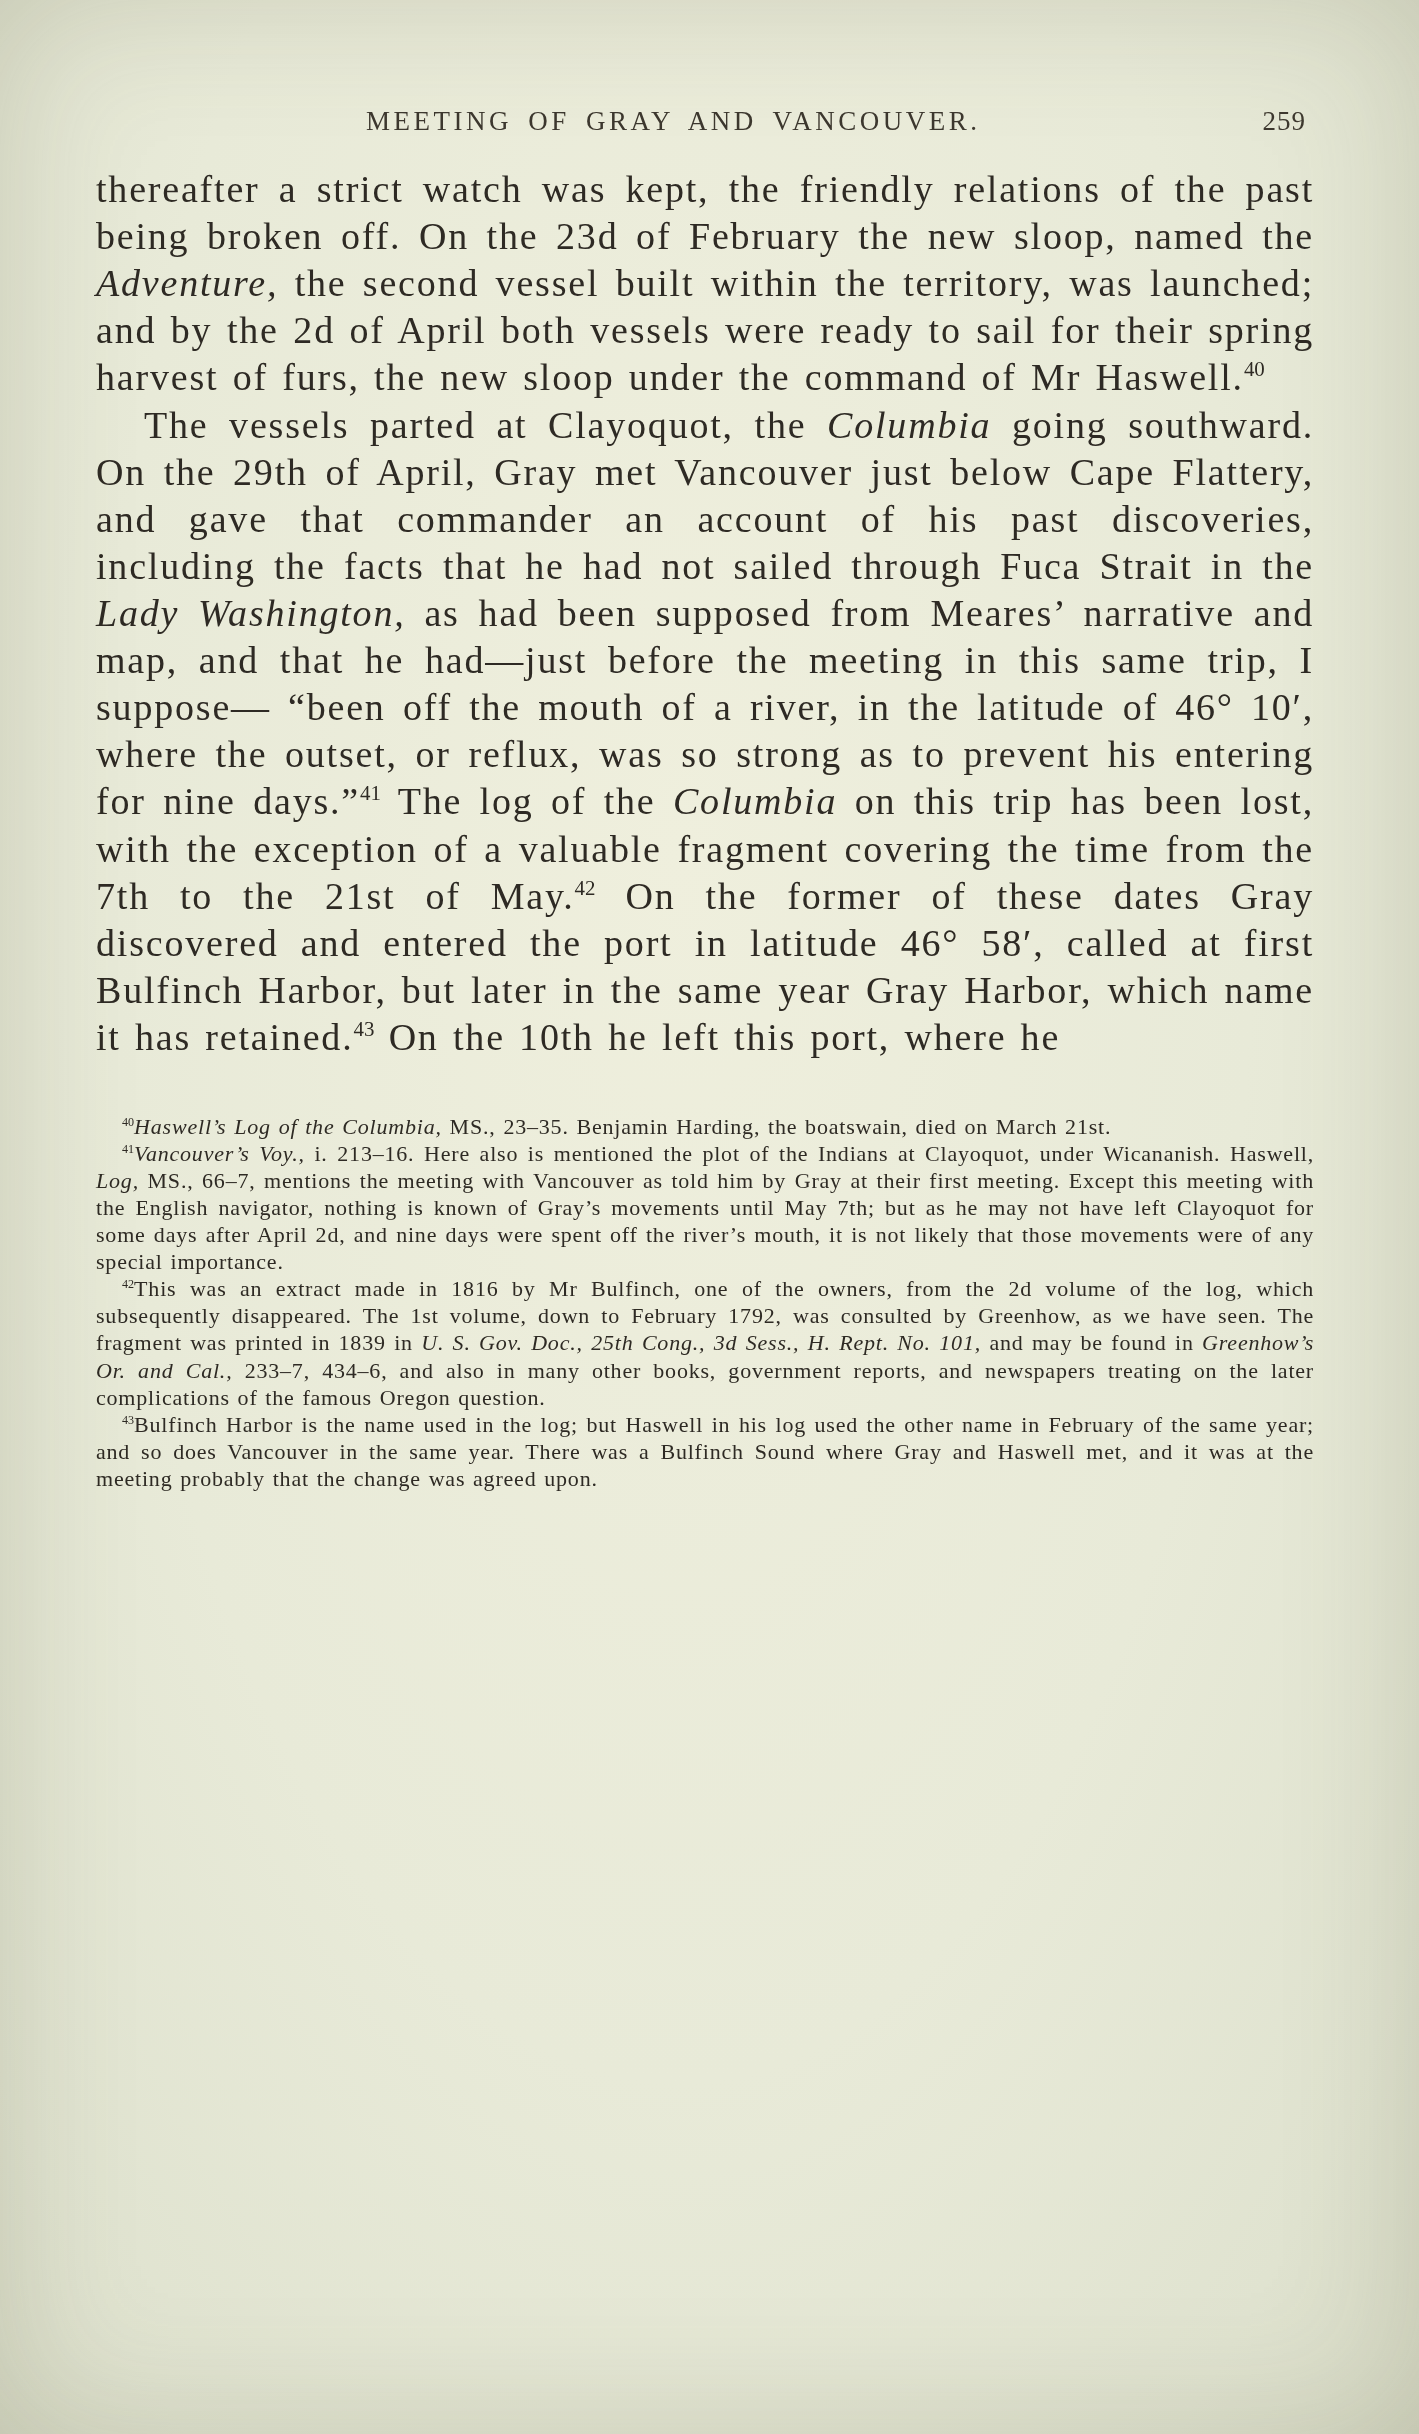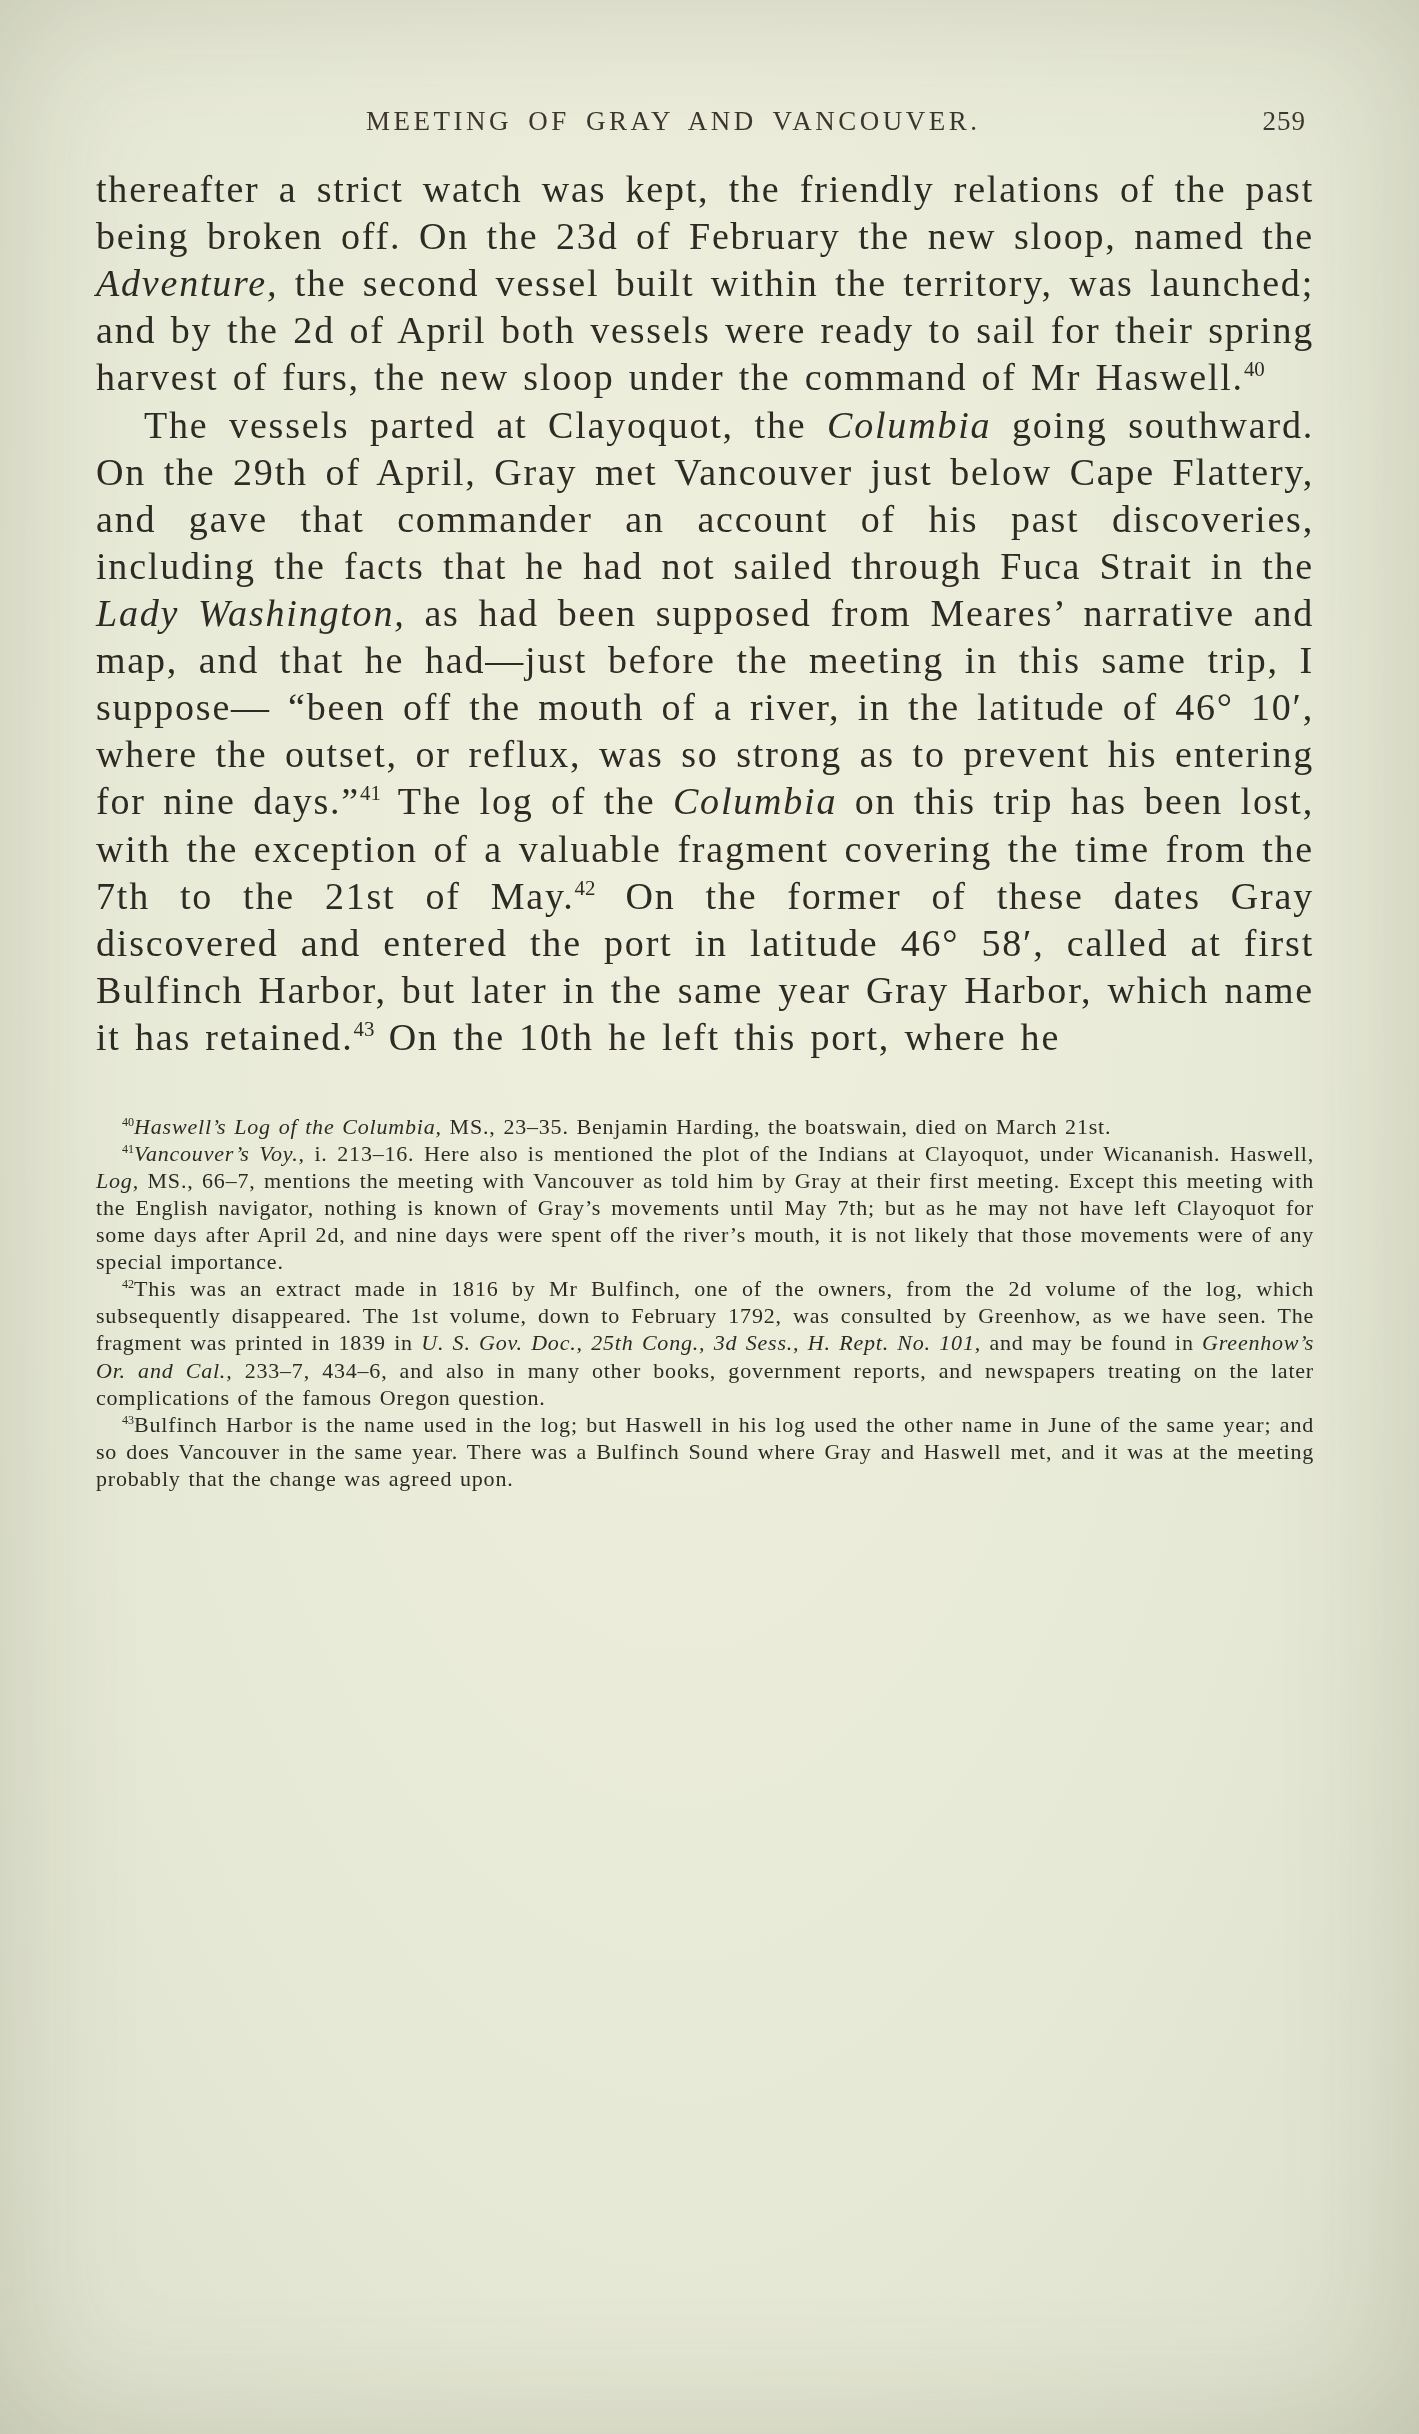--- a/index.html
+++ b/index.html
@@ -82,17 +82,17 @@
   <div class="text-block">
     <main class="body-text">
         <p><span>thereafter a strict watch was kept, the friendly relations of the past being broken off. On the 23d of February the new sloop, named the </span><i>Adventure,</i><span> the second vessel built within the territory, was launched; and by the 2d of April both vessels were ready to sail for their spring harvest of furs, the new sloop under the command of Mr Haswell.</span><sup>40</sup></p>
         <p class="indent"><span>The vessels parted at Clayoquot, the </span><i>Columbia</i><span> going southward. On the 29th of April, Gray met Vancouver just below Cape Flattery, and gave that commander an account of his past discoveries, including the facts that he had not sailed through Fuca Strait in the </span><i>Lady Washington,</i><span> as had been supposed from Meares’ narrative and map, and that he had—just before the meeting in this same trip, I suppose— “been off the mouth of a river, in the latitude of 46° 10′, where the outset, or reflux, was so strong as to prevent his entering for nine days.”</span><sup>41</sup><span> The log of the </span><i>Columbia</i><span> on this trip has been lost, with the exception of a valuable fragment covering the time from the 7th to the 21st of May.</span><sup>42</sup><span> On the former of these dates Gray discovered and entered the port in latitude 46° 58′, called at first Bulfinch Harbor, but later in the same year Gray Harbor, which name it has retained.</span><sup>43</sup><span> On the 10th he left this port, where he</span></p>
       </main>
 
     <section class="footnotes">
         <p><sup>40</sup><i>Haswell’s Log of the Columbia,</i><span> MS., 23–35. Benjamin Harding, the boatswain, died on March 21st.</span></p>
         <p><sup>41</sup><i>Vancouver’s Voy.,</i><span> i. 213–16. Here also is mentioned the plot of the Indians at Clayoquot, under Wicananish. Haswell, </span><i>Log,</i><span> MS., 66–7, mentions the meeting with Vancouver as told him by Gray at their first meeting. Except this meeting with the English navigator, nothing is known of Gray’s movements until May 7th; but as he may not have left Clayoquot for some days after April 2d, and nine days were spent off the river’s mouth, it is not likely that those movements were of any special importance.</span></p>
         <p><sup>42</sup><span>This was an extract made in 1816 by Mr Bulfinch, one of the owners, from the 2d volume of the log, which subsequently disappeared. The 1st volume, down to February 1792, was consulted by Greenhow, as we have seen. The fragment was printed in 1839 in </span><i>U. S. Gov. Doc., 25th Cong., 3d Sess., H. Rept. No. 101,</i><span> and may be found in </span><i>Greenhow’s Or. and Cal.,</i><span> 233–7, 434–6, and also in many other books, government reports, and newspapers treating on the later complications of the famous Oregon question.</span></p>
-        <p><sup>43</sup><span>Bulfinch Harbor is the name used in the log; but Haswell in his log used the other name in June of the same year; and so does Vancouver in the same year. There was a Bulfinch Sound where Gray and Haswell met, and it was at the meeting probably that the change was agreed upon.</span></p>
+        <p><sup>43</sup><span>Bulfinch Harbor is the name used in the log; but Haswell in his log used the other name in February of the same year; and so does Vancouver in the same year. There was a Bulfinch Sound where Gray and Haswell met, and it was at the meeting probably that the change was agreed upon.</span></p>
       </section>
   </div>
 
 </div>
 
 </body></html>

